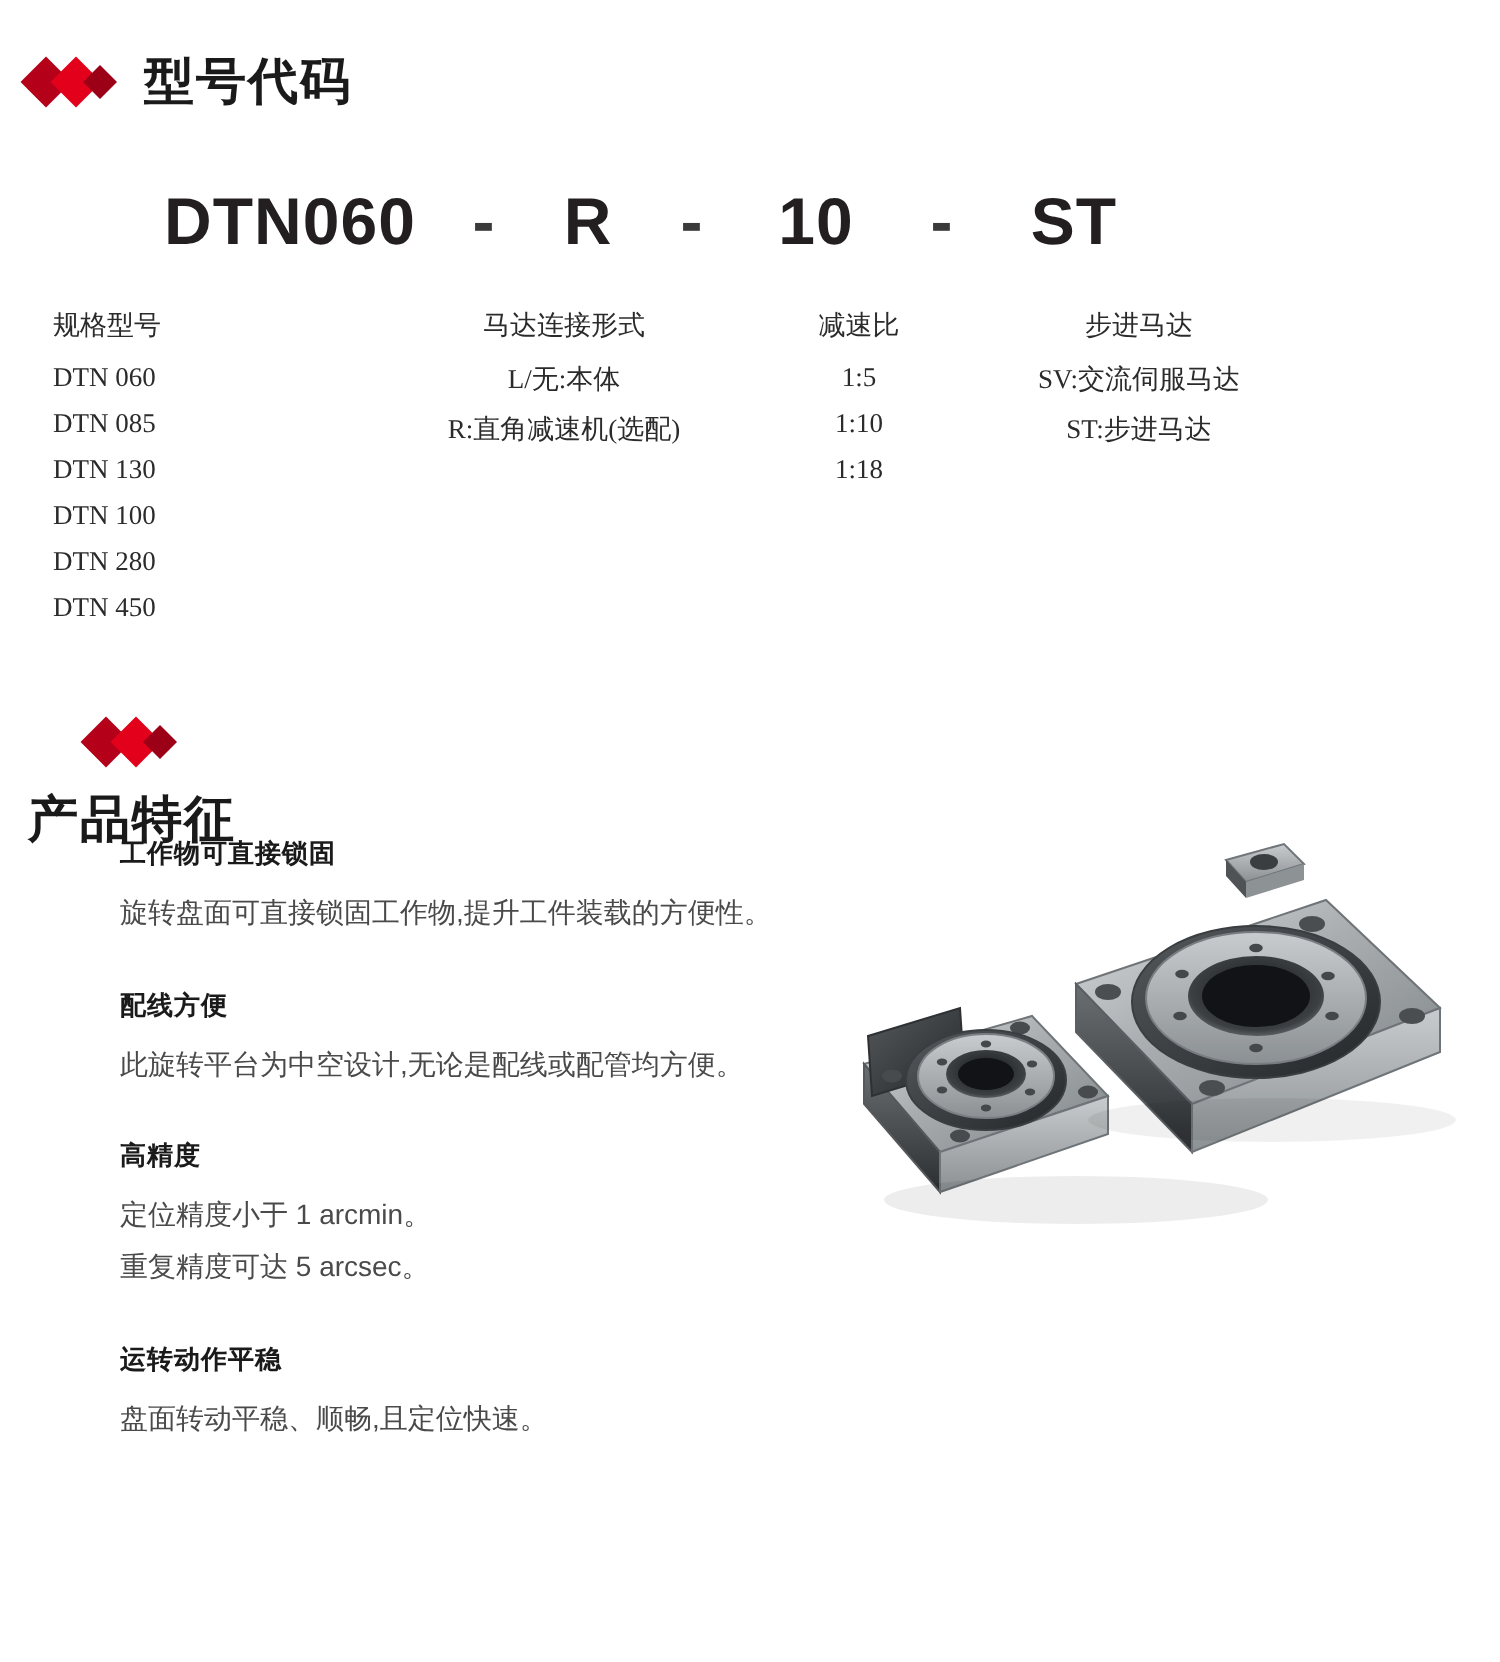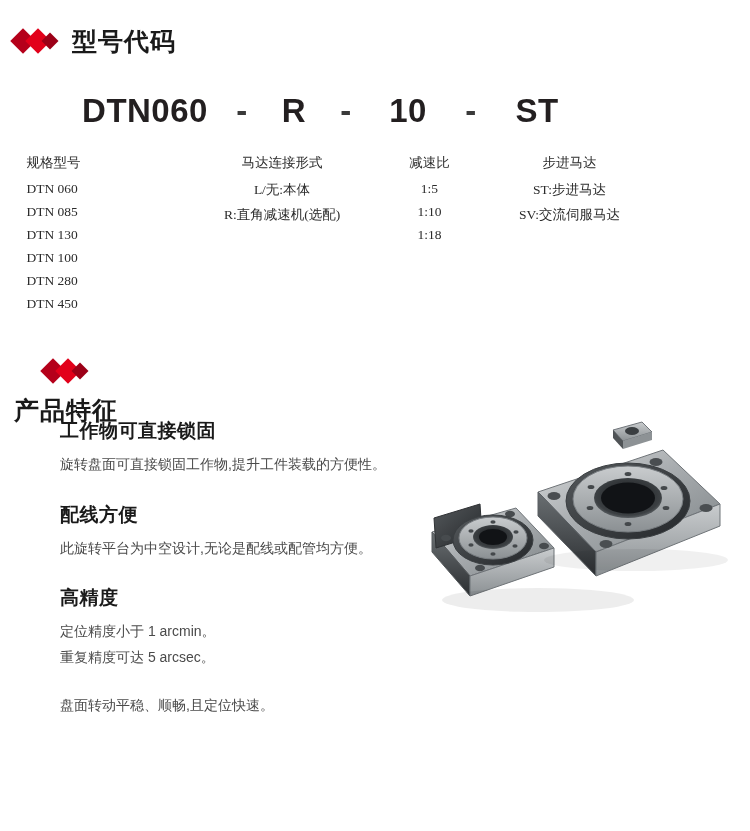--- a/index.html
+++ b/index.html
@@ -102,21 +102,21 @@
   
   .features {
     position: absolute;
     left: 60px;
     top: 418px;
     width: 330px;
   }
   .feature { margin-bottom: 26px; }
   .feature h3 {
     margin: 0 0 10px 0;
-    font-size: 19px;
+    font-size: 13px;
     font-weight: bold;
     color: #1a1a1a;
     letter-spacing: 0.5px;
   }
   .feature p {
     margin: 0 0 4px 0;
     font-size: 14px;
     color: #4a4a4a;
     line-height: 1.55;
   }
@@ -170,22 +170,22 @@
       <div class="line">R:直角减速机(选配)</div>
     </div>
     <div class="desc-col dc3">
       <div class="hdr">减速比</div>
       <div class="line">1:5</div>
       <div class="line">1:10</div>
       <div class="line">1:18</div>
     </div>
     <div class="desc-col dc4">
       <div class="hdr">步进马达</div>
+      <div class="line">SV:交流伺服马达</div>
       <div class="line">ST:步进马达</div>
-      <div class="line">SV:交流伺服马达</div>
     </div>
   </div>
 </div>
 
 <div class="section-head" id="head-features">
   <span class="diamond-logo">
     <i class="d1"></i>
       <i class="d2"></i>
       <i class="d3"></i>
   </span>
@@ -200,20 +200,21 @@
   <div class="feature">
     <h3>配线方便</h3>
     <p>此旋转平台为中空设计,无论是配线或配管均方便。</p>
   </div>
   <div class="feature">
     <h3>高精度</h3>
     <p>定位精度小于 1 arcmin。</p>
     <p>重复精度可达 5 arcsec。</p>
   </div>
   <div class="feature">
+    <h3>运转动作平稳</h3>
     <p>盘面转动平稳、顺畅,且定位快速。</p>
   </div>
 </div>
 
 <div class="photo">
 <svg width="310" height="230" viewBox="0 0 310 230" xmlns="http://www.w3.org/2000/svg">
   <defs>
     <linearGradient id="gmet" x1="0" y1="0" x2="1" y2="1">
       <stop offset="0%" stop-color="#d8dadb"></stop>
       <stop offset="45%" stop-color="#a9adb0"></stop>

